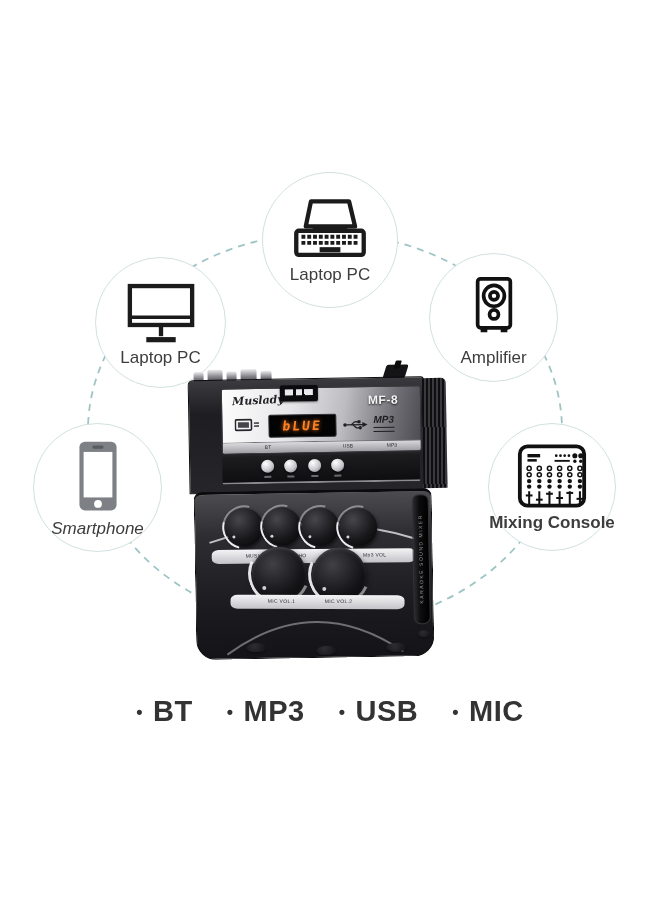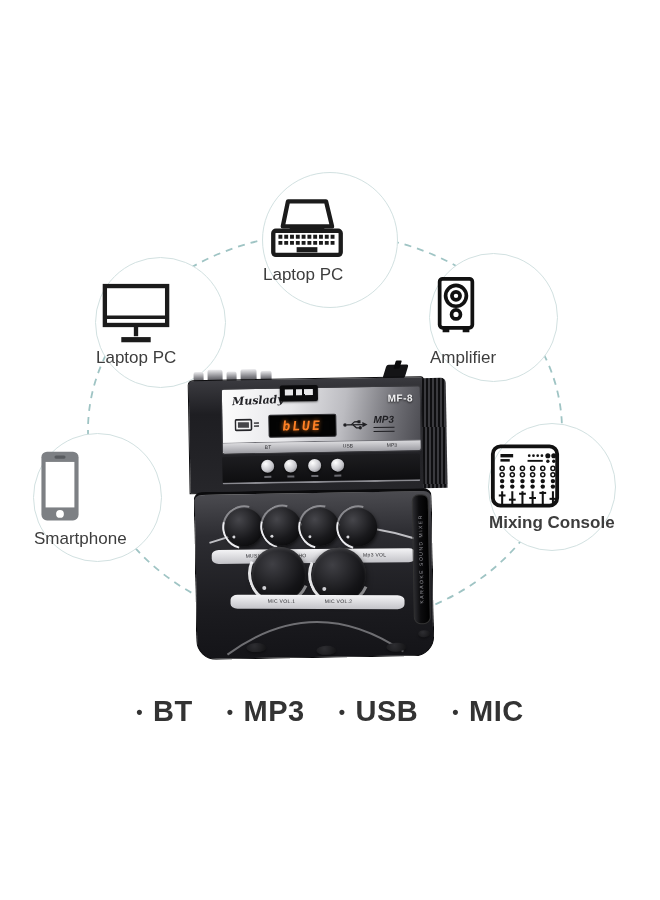--- a/index.html
+++ b/index.html
@@ -2,26 +2,26 @@
 <html><head>
 <meta charset="utf-8">
 <style>
   html,body{margin:0;padding:0;background:#fff;}
   .canvas{position:relative;width:660px;height:900px;background:#ffffff;overflow:hidden;
           font-family:"Liberation Sans",sans-serif;}
 
   
   .ring-svg{position:absolute;left:0;top:0;width:660px;height:900px;}
   .node{position:absolute;border-radius:50%;background:#fff;border:1px solid #d2e1e1;
-        display:flex;flex-direction:column;justify-content:center;gap:5px;}
+        display:flex;flex-direction:column;align-items:center;justify-content:center;gap:5px;}
   .node-label{font-size:17px;color:#3d3d3d;white-space:nowrap;line-height:1;}
   .n-laptop {left:262px;top:172px;width:134px;height:134px;}
   .n-desktop{left:95px; top:257px;width:129px;height:129px;}
   .n-amp    {left:429px;top:253px;width:127px;height:127px;}
-  .n-phone  {left:33px; top:433px;width:127px;height:127px;}
+  .n-phone  {left:33px; top:423px;width:127px;height:127px;font-style:italic;}
   .n-mixc   {left:488px;top:423px;width:126px;height:126px;font-weight:bold;}
 
   
   .mixer{position:absolute;left:184px;top:366px;width:266px;height:296px;transform:rotate(-1deg);}
   .jack{position:absolute;height:11px;border-radius:2px;
         background:linear-gradient(180deg,#ececee,#85858a 55%,#3f3f44);}
   .j1{left:12px;top:4px;width:10px;} .j2{left:26px;top:2px;width:15px;height:13px;}
   .j3{left:45px;top:4px;width:10px;} .j4{left:59px;top:2px;width:16px;height:13px;}
   .j5{left:79px;top:4px;width:11px;}
   .pswitch{position:absolute;left:203px;top:0;width:22px;height:14px;background:#141416;
@@ -38,21 +38,21 @@
 
   .mx-panel{position:absolute;left:32px;top:8px;width:198px;height:64px;
           background:linear-gradient(100deg,#fdfdfd 0%,#e6e6e9 35%,#bcbcc1 60%,#6d6d73 85%,#4a4a50 100%);
           border:1px solid #3a3a3e;border-radius:3px;}
   .brand{position:absolute;left:10px;top:5px;font-family:"DejaVu Serif",serif;font-style:italic;
           font-weight:bold;font-size:11px;color:#232327;transform:rotate(-2deg);}
   .usb-port{position:absolute;left:58px;top:-3px;width:38px;height:16px;background:#0b0b0d;
           border-radius:2px;box-shadow:0 1px 2px rgba(0,0,0,.55);}
   .usb-port i{position:absolute;left:5px;top:4px;width:28px;height:6px;display:block;
           background:linear-gradient(90deg,#e9e9eb 0 30%,#0b0b0d 30% 40%,#e9e9eb 40% 60%,#0b0b0d 60% 70%,#e9e9eb 70% 100%);}
-  .model{position:absolute;right:7px;top:6px;font-size:10px;font-weight:bold;color:#f5f5f7;
+  .model{position:absolute;right:22px;top:6px;font-size:12px;font-weight:bold;color:#f5f5f7;
           letter-spacing:.5px;text-shadow:0 1px 2px rgba(0,0,0,.8);}
   .tv-ico{position:absolute;left:12px;top:29px;}
   .lcd{position:absolute;left:46px;top:26px;width:66px;height:21px;background:#040404;
           border:1px solid #303034;border-radius:2px;display:flex;align-items:center;
           justify-content:center;box-shadow:inset 0 0 5px #000;}
   .lcd span{font-family:"DejaVu Sans Mono",monospace;font-weight:bold;font-size:13px;
           letter-spacing:2px;color:#ff8126;transform:skewX(-8deg);
           text-shadow:0 0 4px rgba(255,130,30,.9);}
   .usb-glyph{position:absolute;left:120px;top:31px;}
   .mp3{position:absolute;left:151px;top:28px;font-size:10px;font-style:italic;font-weight:bold;

